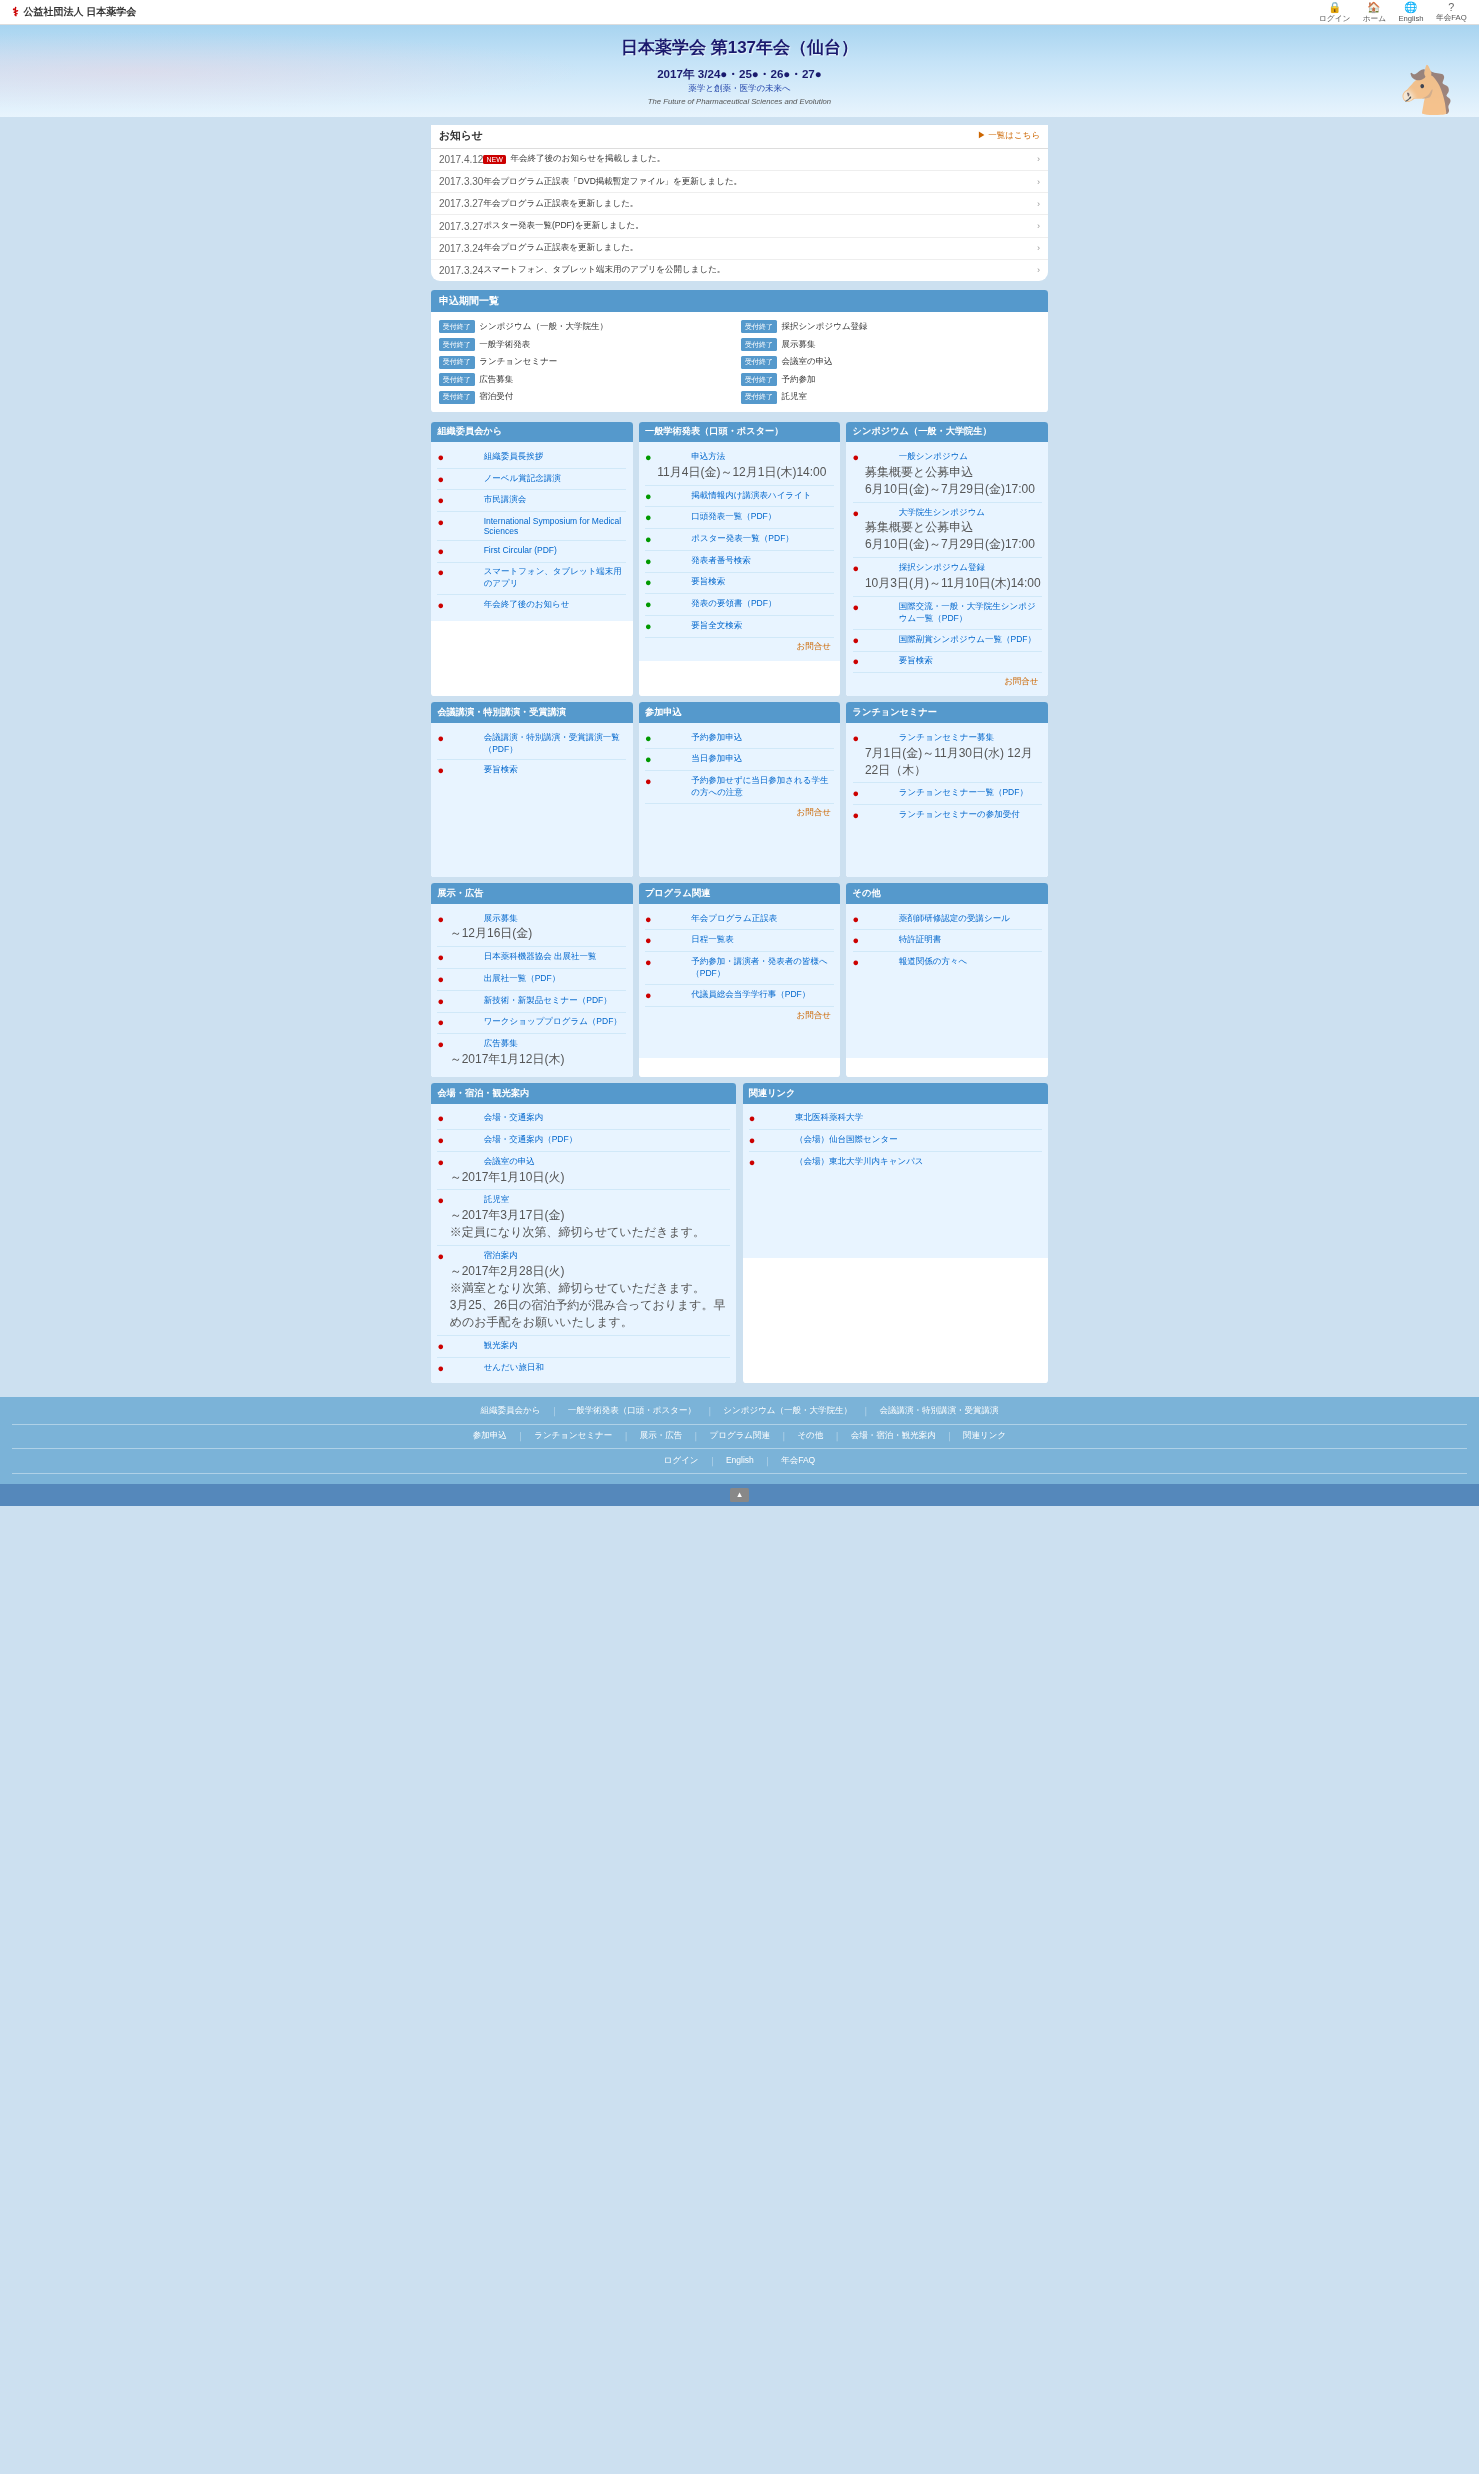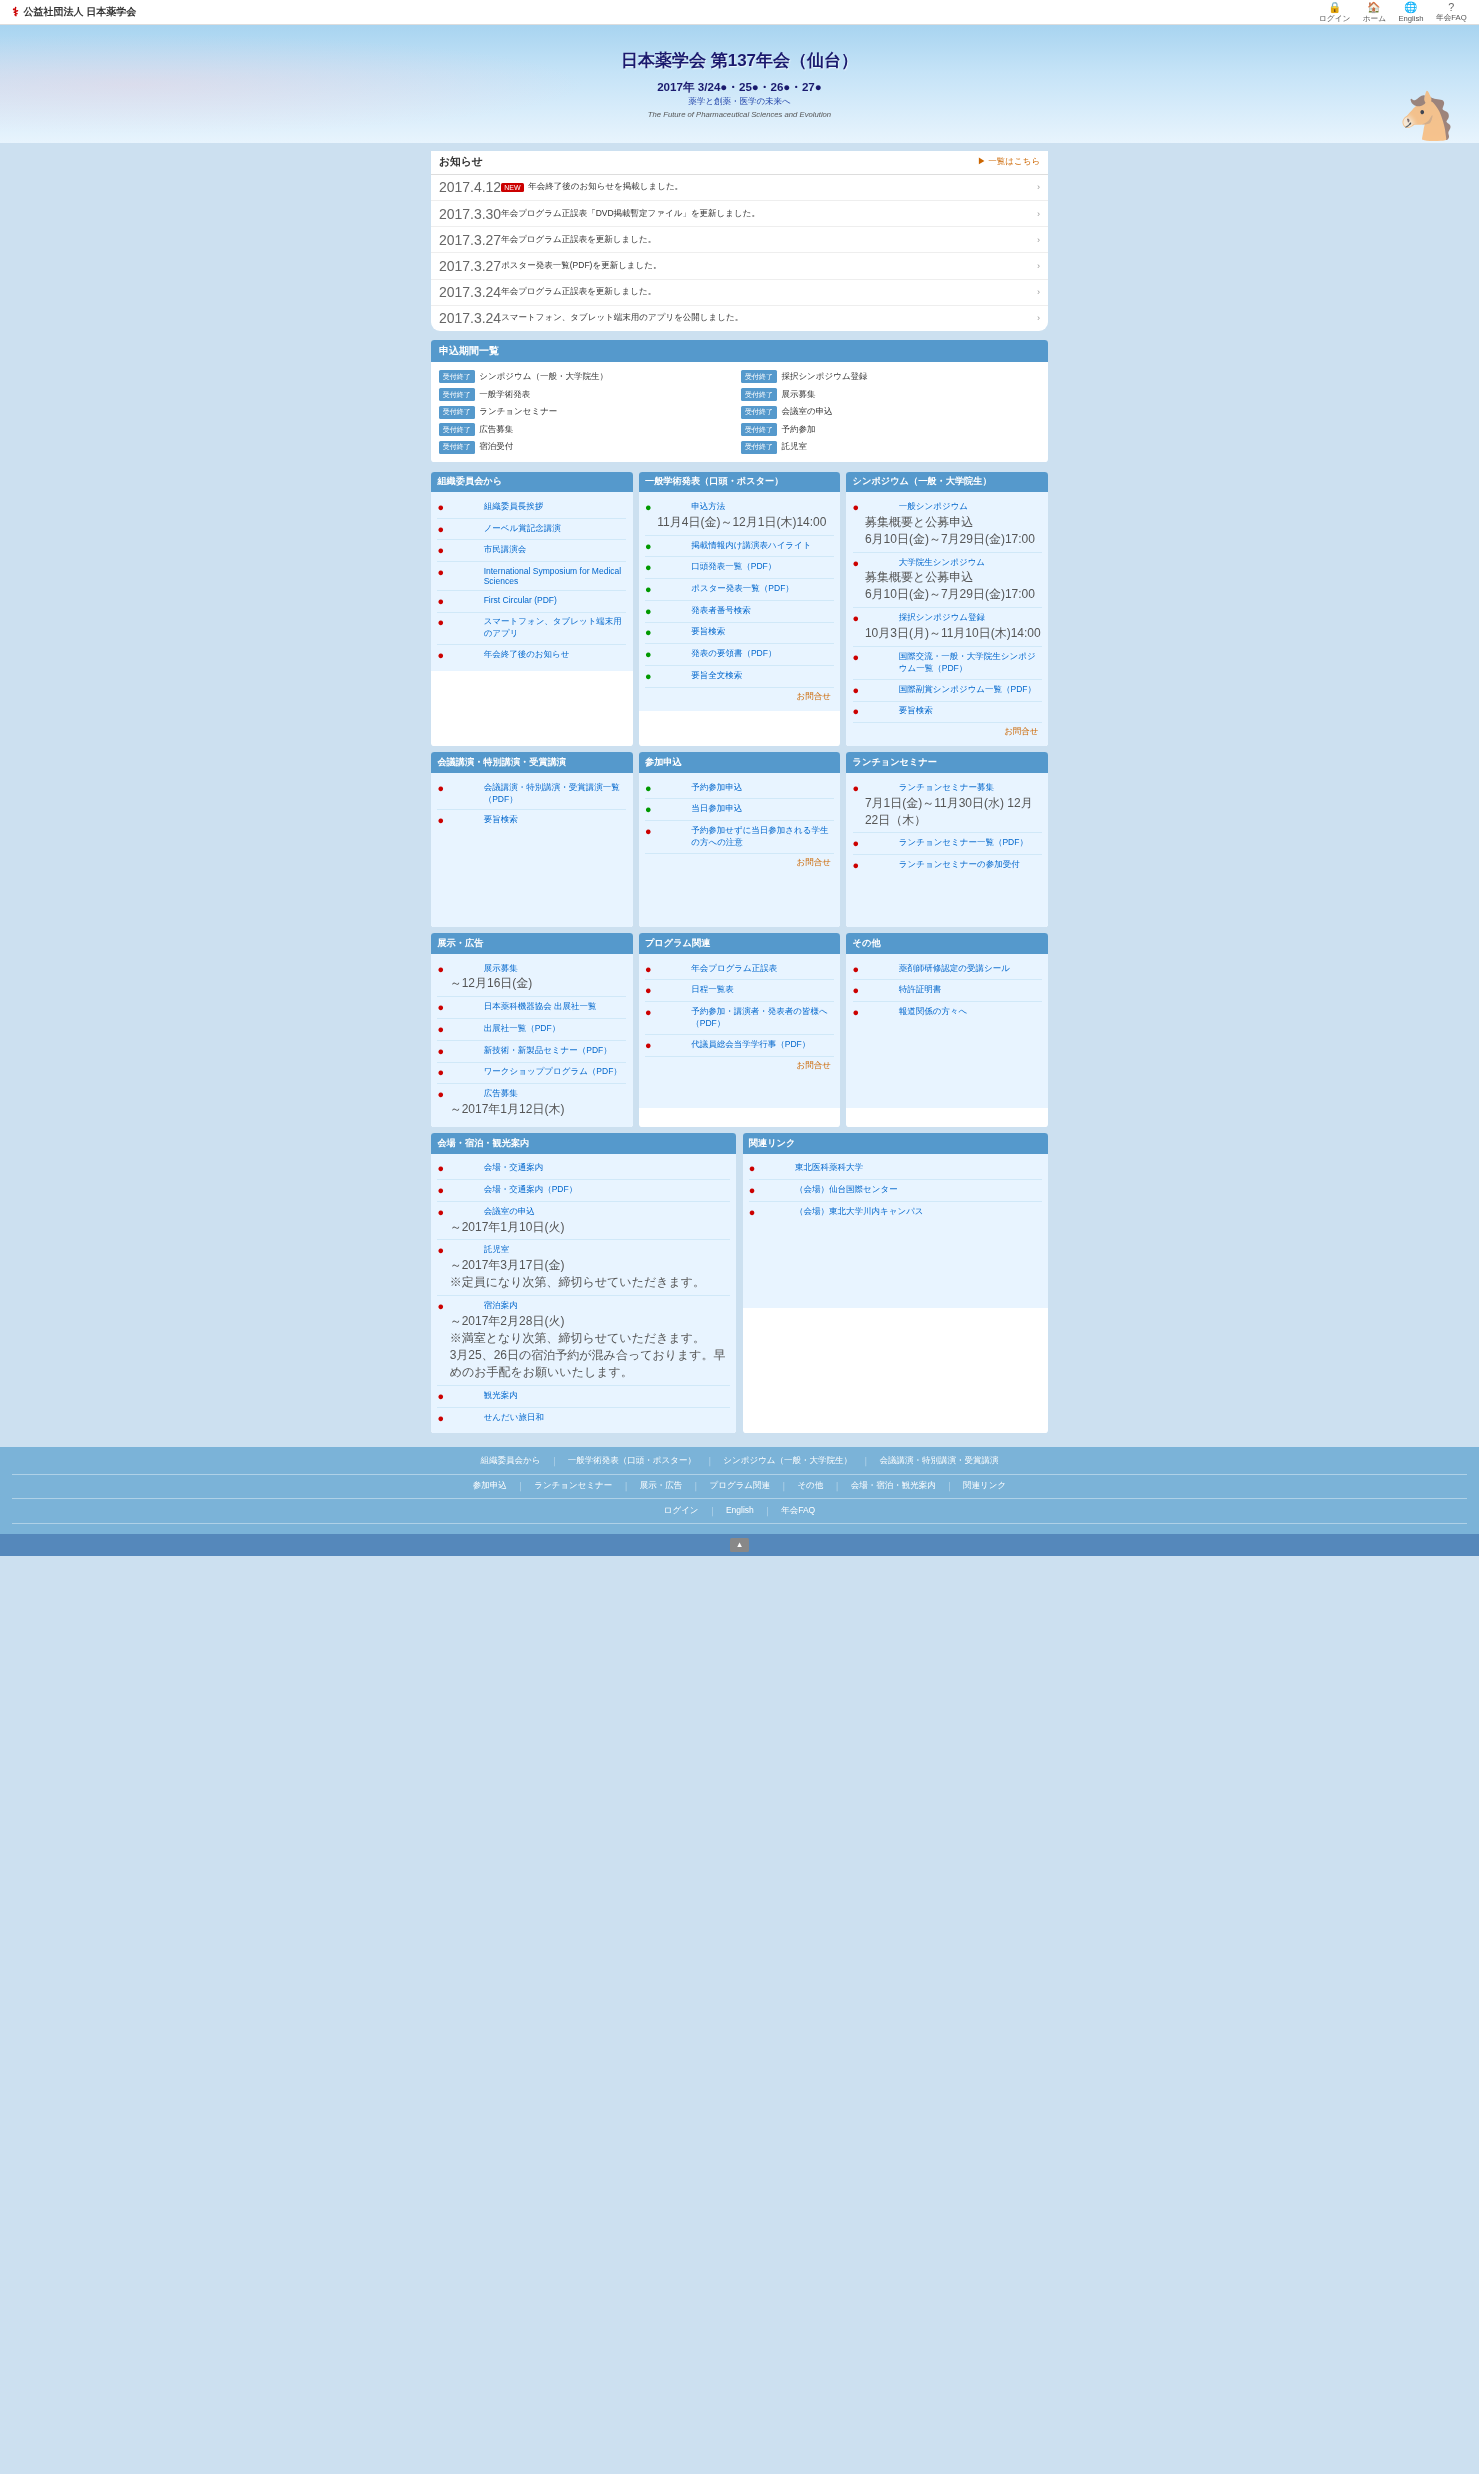--- a/index.html
+++ b/index.html
@@ -19,21 +19,21 @@
     }
     #header .logo { display: flex; align-items: center; gap: 4.6px; font-size: 10px; font-weight: bold; color: #333; }
     #header .logo .logo-icon { color: #cc0000; font-size: 12.3px; }
     #header .nav-right { display: flex; gap: 12.3px; align-items: center; }
     #header .nav-right .nav-item { display: flex; flex-direction: column; align-items: center; font-size: 7.7px; color: #555; cursor: pointer; }
     #header .nav-right .nav-item .nav-icon { font-size: 10.8px; color: #666; }
 
     
     #banner {
       background: linear-gradient(180deg, #a8d4f0 0%, #c5e3f7 40%, #e8f4fd 100%);
-      height: 118px;
+      height: 92px;
       display: flex;
       align-items: center;
       justify-content: center;
       position: relative;
       overflow: hidden;
     }
     #banner .banner-content { text-align: center; z-index: 2; }
     #banner .banner-title { font-size: 17px; font-weight: bold; color: #1a1a6e; text-shadow: 0.8px 0.8px 1.5px rgba(255,255,255,0.8); }
     #banner .banner-dates { font-size: 11.6px; color: #1a1a6e; font-weight: bold; margin-top: 8px; }
     #banner .banner-subtitle { font-size: 8.5px; color: #2244aa; margin-top: 1.5px; }
@@ -44,21 +44,21 @@
     
     #main { max-width: 632px; margin: 0 auto; padding: 7.7px; }
 
     
     #oshirase { background: #fff; margin-bottom: 9.2px; border-radius: 9px; }
     #oshirase .oshirase-header { display: flex; justify-content: space-between; align-items: center; padding: 4.6px 7.7px; background: #fff; border-bottom: 0.8px solid #ddd; }
     #oshirase .oshirase-title { font-size: 10.8px; font-weight: bold; color: #333; }
     #oshirase .oshirase-more { color: #cc6600; font-size: 8.5px; }
     .oshirase-row { display: flex; align-items: center; padding: 4.6px 7.7px; border-bottom: 0.8px solid #eee; justify-content: space-between; }
     .oshirase-row:last-child { border-bottom: none; }
-    .oshirase-row .date { color: #666; min-width: 42px; font-size: 14px; }
+    .oshirase-row .date { color: #666; min-width: 42px; font-size: 10px; }
     .oshirase-row .new-badge { background: #cc0000; color: #fff; font-size: 7px; padding: 0.8px 3.1px; border-radius: 1.5px; margin-right: 4.6px; }
     .oshirase-row .text { flex: 1; font-size: 8.5px; }
     .oshirase-row .arrow { color: #999; }
 
     
     #moshikomi { background: #fff; margin-bottom: 9.2px; border-radius: 3.1px; overflow: hidden; }
     #moshikomi .moshikomi-header { background: #5599cc; color: #fff; padding: 3.9px 7.7px; font-size: 10px; font-weight: bold; }
     #moshikomi .moshikomi-body { padding: 6.2px 7.7px; }
     .moshikomi-grid { display: grid; grid-template-columns: 1fr 1fr; gap: 3.1px; }
     .moshikomi-row { display: flex; align-items: center; gap: 4.6px; padding: 2.3px 0; }

